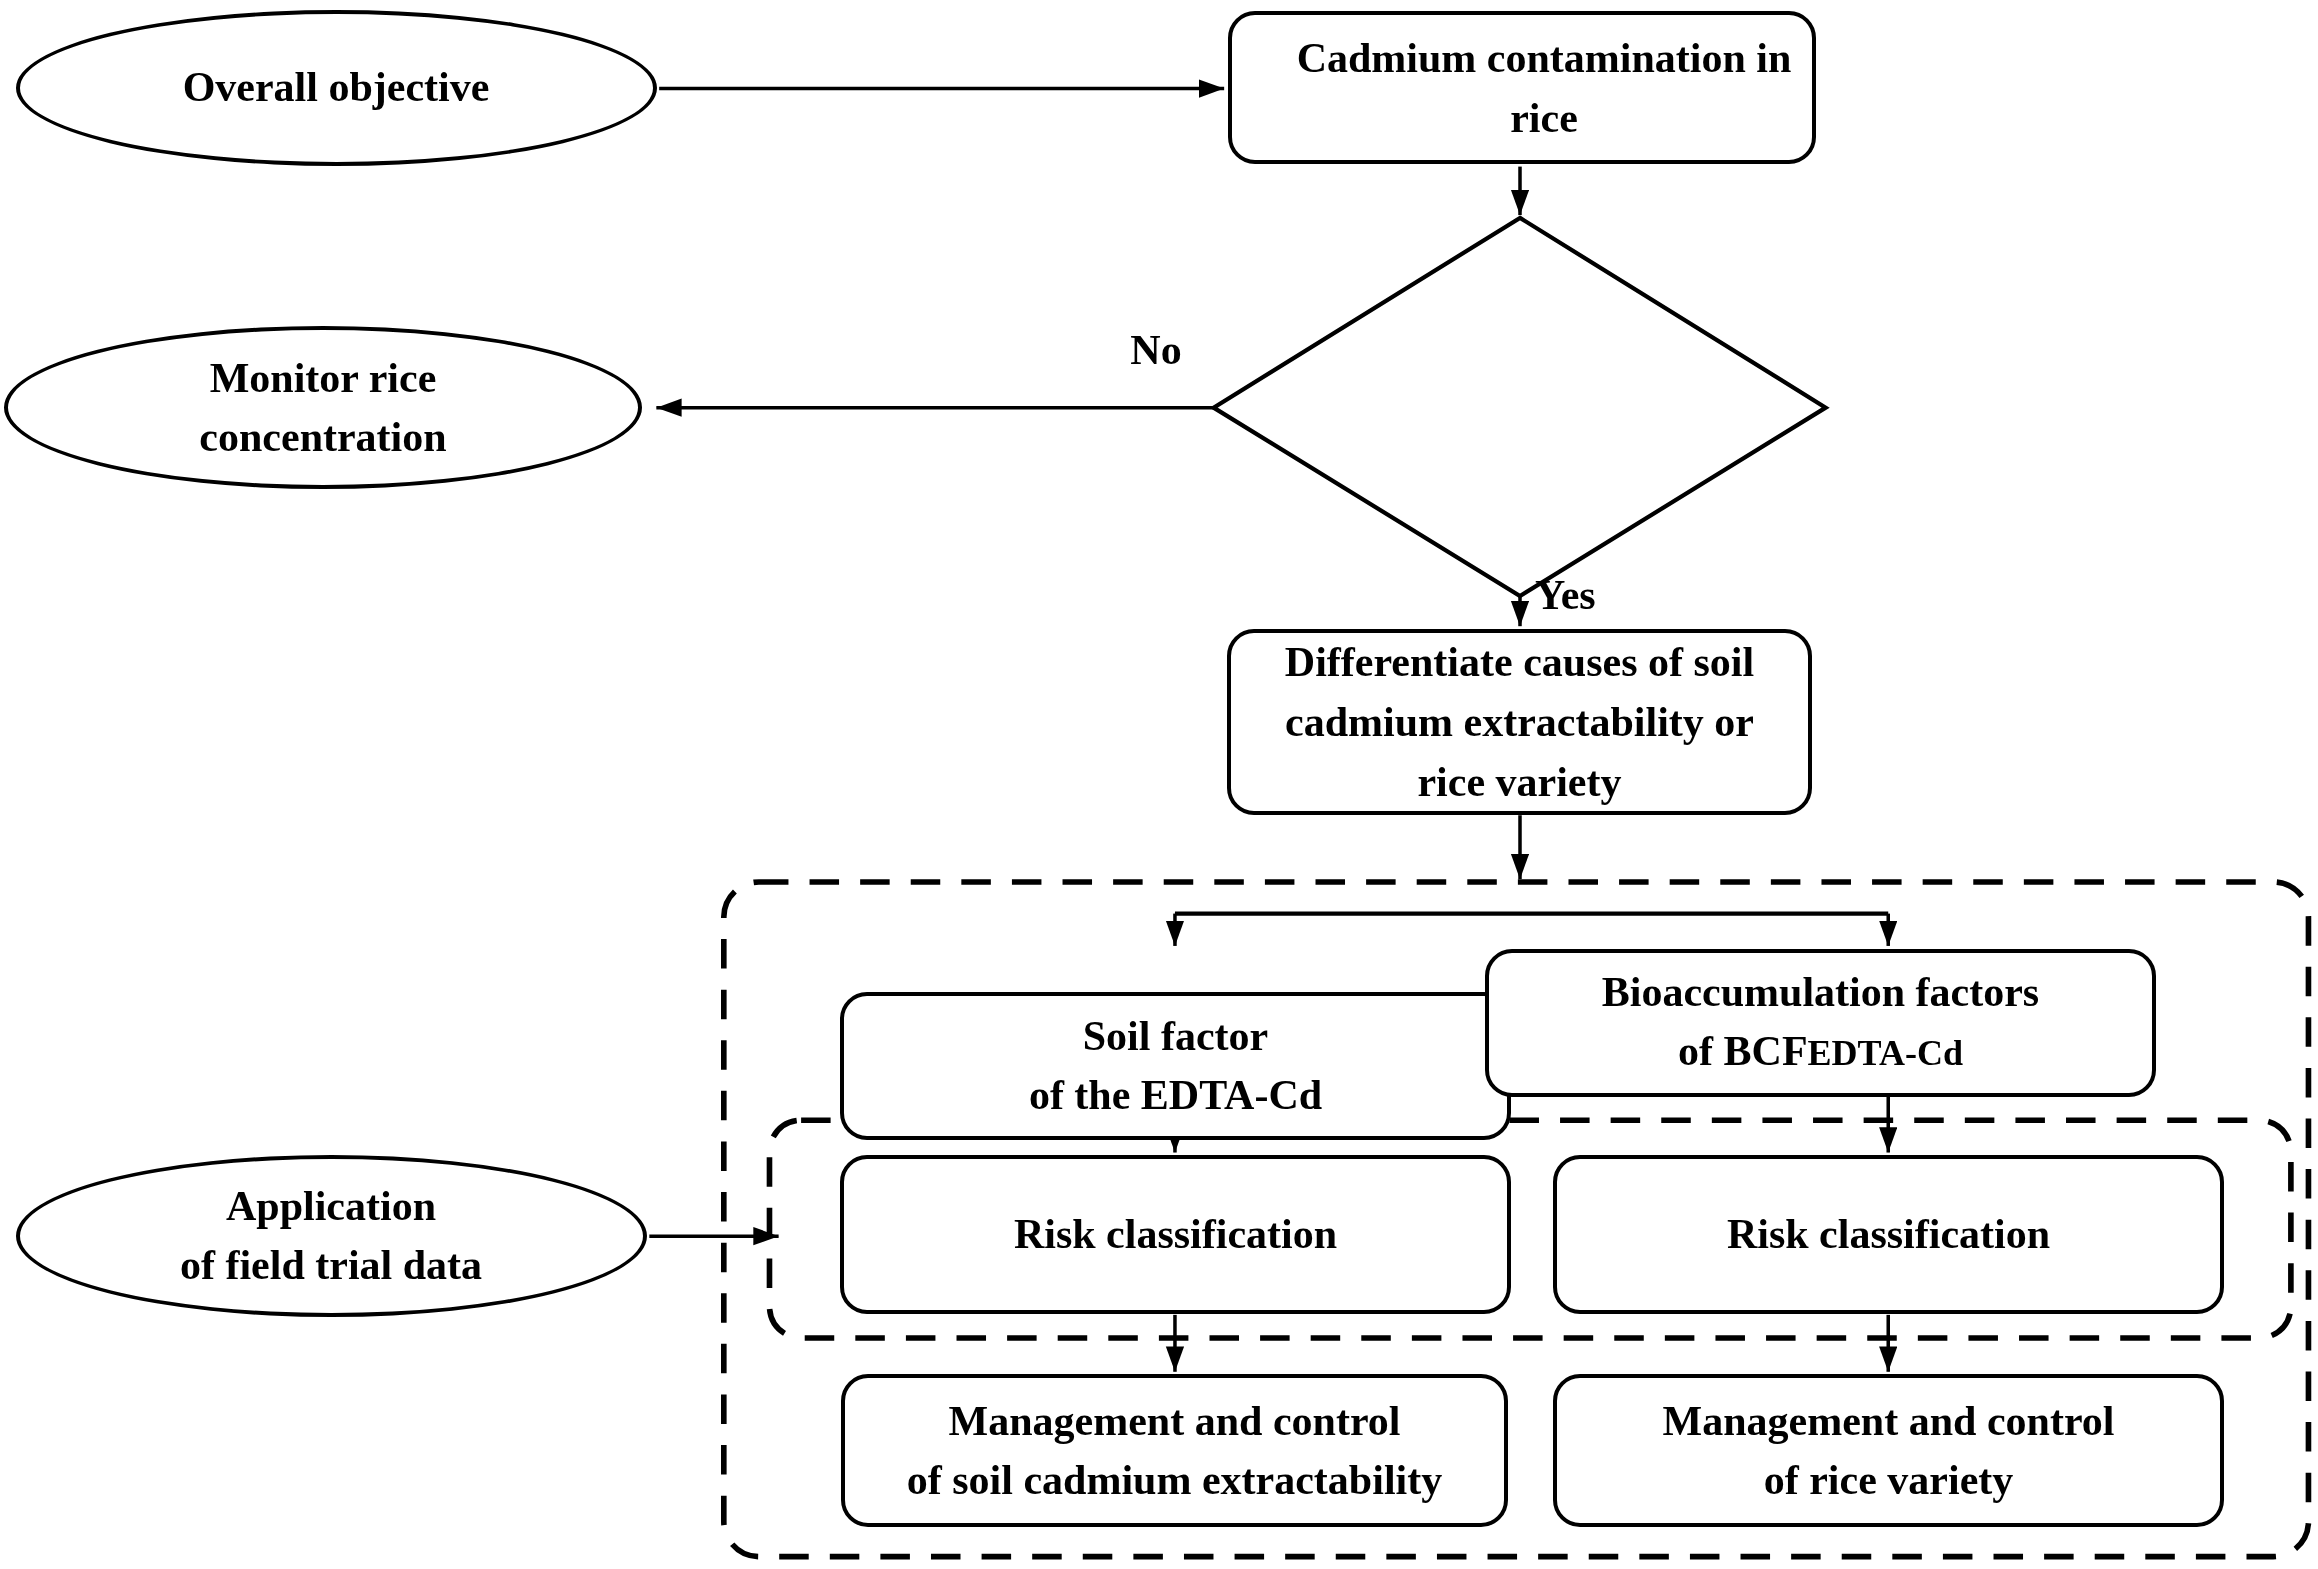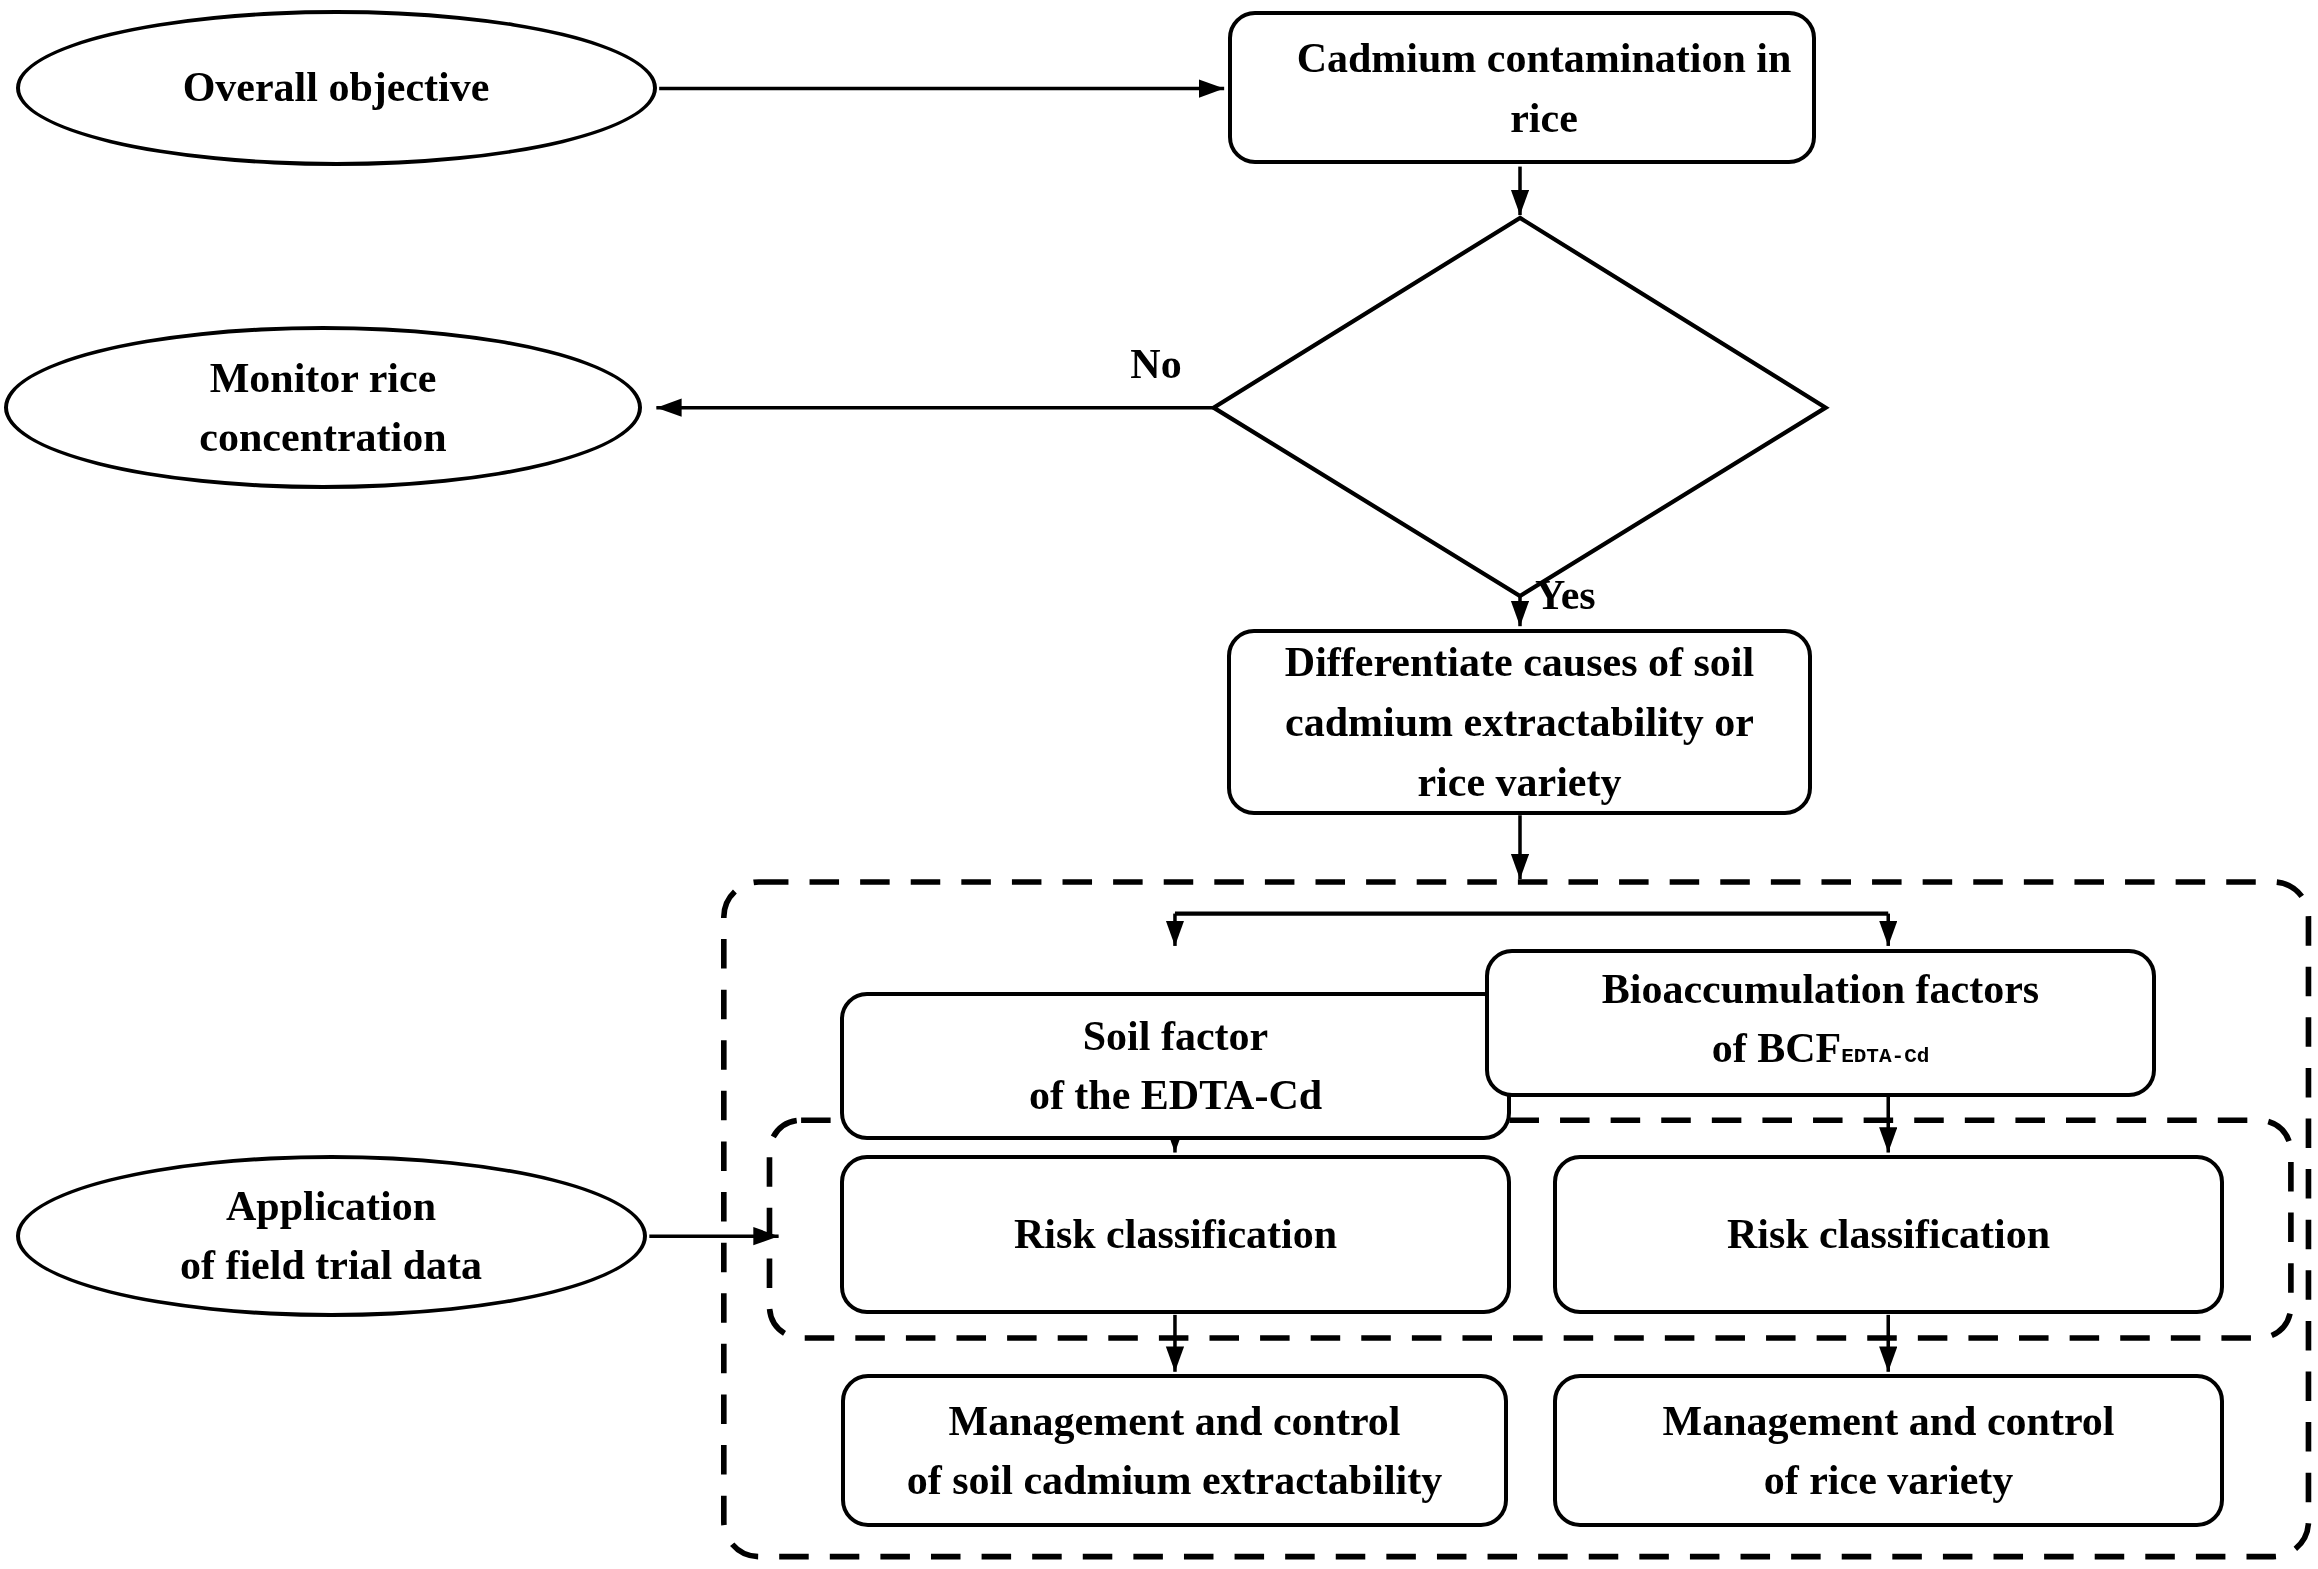--- a/index.html
+++ b/index.html
@@ -24,21 +24,21 @@
   }
   .rect{border:4.9px solid #000;border-radius:27px;}
   .ellipse{border:4.9px solid #000;border-radius:50%;}
   .plain{background:transparent;}
   .diamond-text{line-height:73px;}
   .edge-label{
     position:absolute;z-index:2;
     font-size:42px;line-height:49px;
     background:transparent;text-align:center;
   }
-  .sub{font-size:21px;font-family:Liberation Mono, monospace;}
+  .sub{font-size:36px;}
 </style>
 </head>
 <body>
 
 <div class="canvas">
 
   <svg class="layer" width="2319" height="1570" viewBox="0 0 3300 2234">
     <defs>
       <marker id="ah" markerUnits="userSpaceOnUse" markerWidth="40" markerHeight="28" refX="36" refY="13" orient="auto">
         <path d="M0,0 L36,13 L0,26 Z" fill="#000"></path>
@@ -109,21 +109,21 @@
     <div>Application</div>
     <div>of field trial data</div>
   </div>
 
   <div class="node rect" style="left:1228px;top:11.2px;width:588px;height:153px;line-height:60px;padding-left:44px;">
     <div>Cadmium contamination in</div>
     <div>rice</div>
   </div>
 
 
-  <div class="edge-label" style="left:1093px;top:340px;width:126px;">No</div>
+  <div class="edge-label" style="left:1093px;top:326px;width:126px;">No</div>
   <div class="edge-label" style="left:1535px;top:571px;width:141px;text-align:left;">Yes</div>
 
   <div class="node rect" style="left:1227px;top:629px;width:585px;height:186px;line-height:60px;">
     <div>Differentiate causes of soil</div>
     <div>cadmium extractability or</div>
     <div>rice variety</div>
   </div>
 
   <div class="node rect" style="left:840px;top:992px;width:671px;height:148px;">
     <div>Soil factor</div>

